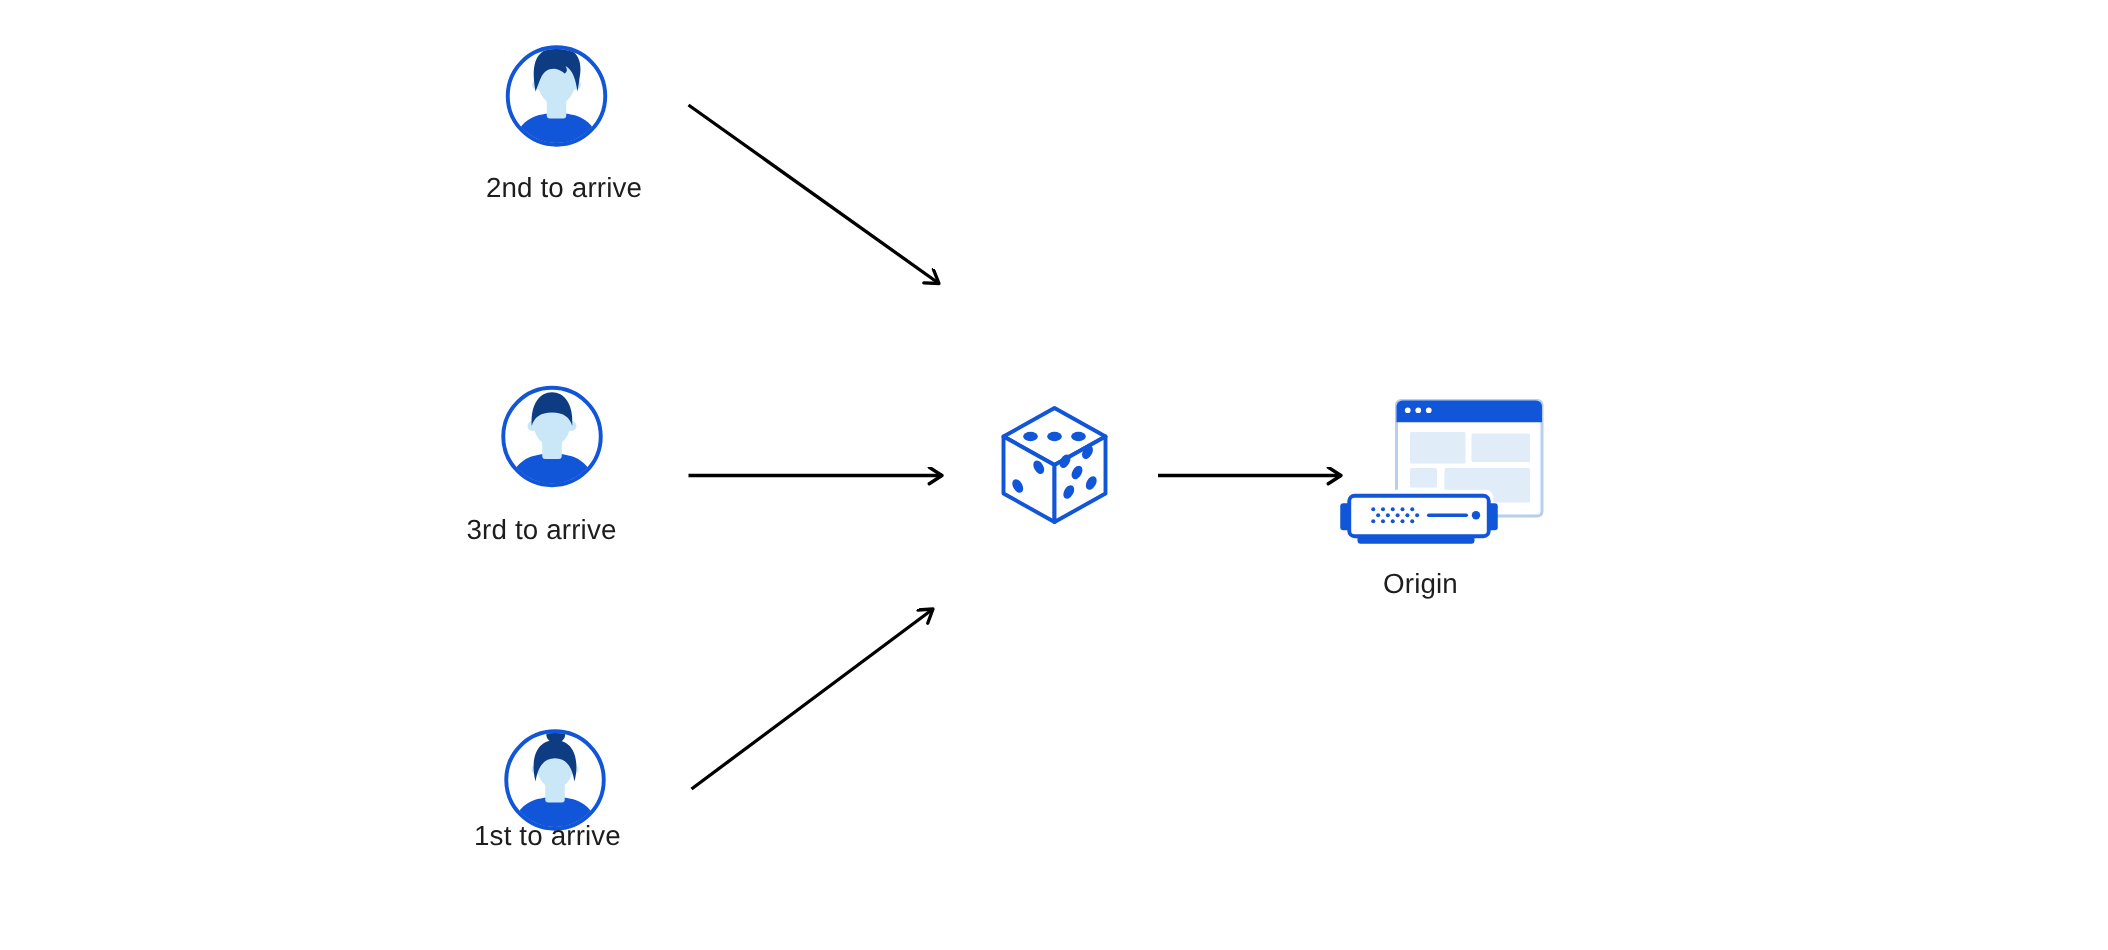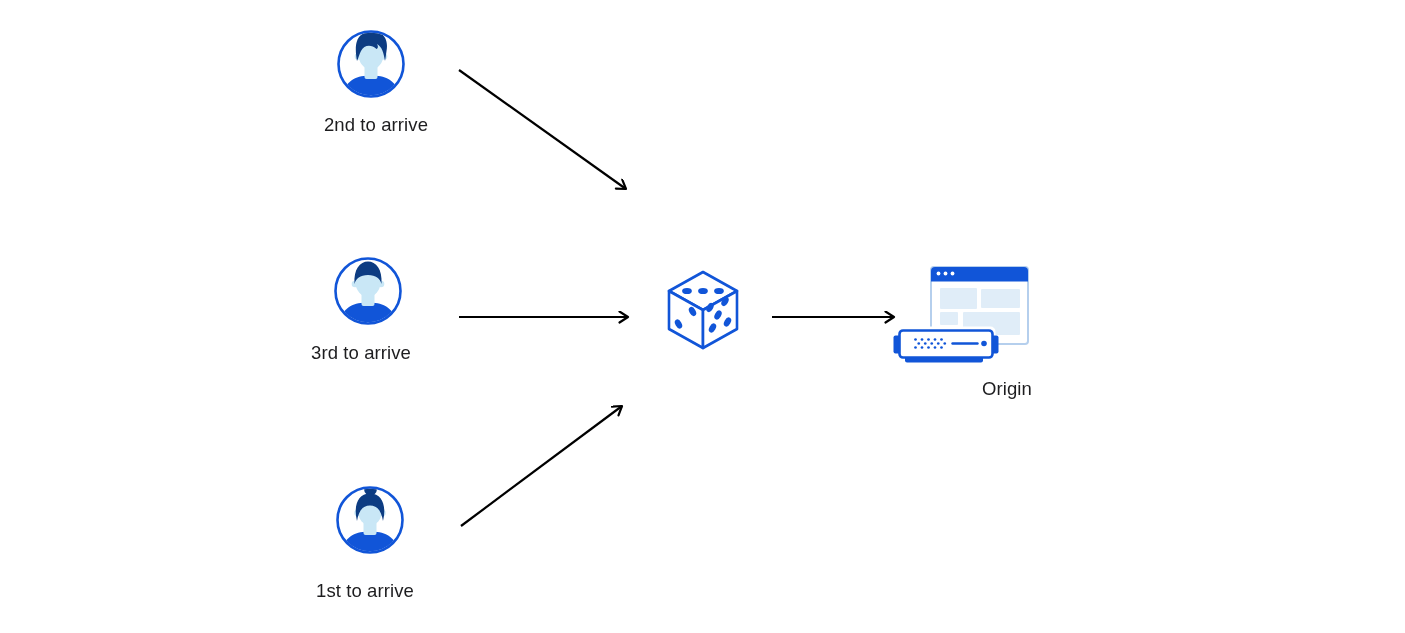--- a/index.html
+++ b/index.html
@@ -147,15 +147,15 @@
           <circle cx="941.5" cy="347.5" r="1.35"></circle>
         </g>
         <path class="s-blue" d="M952.5,343.5 H977.5" fill="none" stroke-width="2.4" stroke-linecap="round"></path>
         <circle class="f-blue" cx="984" cy="343.5" r="2.8"></circle>
       </g>
     </g>
   </svg>
 
   <div class="label" style="left:376px;top:114px">2nd to arrive</div>
   <div class="label" style="left:361px;top:342px">3rd to arrive</div>
-  <div class="label" style="left:365px;top:580px">1st to arrive</div>
-  <div class="label" style="left:1007px;top:378px">Origin</div>
+  <div class="label" style="left:365px;top:546px">1st to arrive</div>
+  <div class="label" style="left:947px;top:378px">Origin</div>
 </div>
 
 </body></html>

